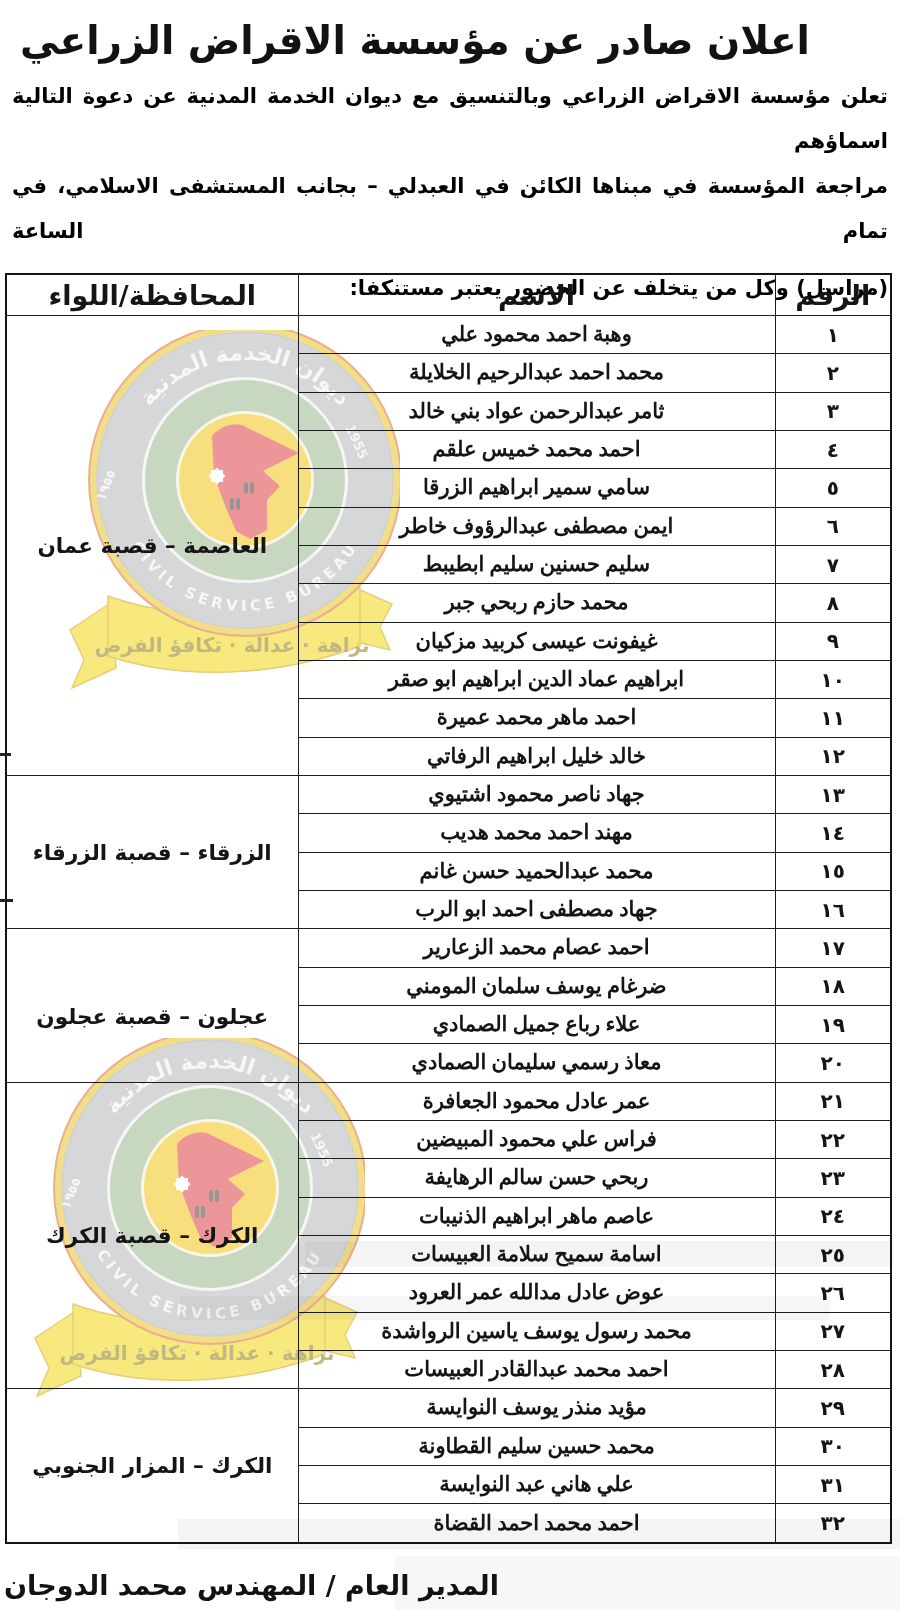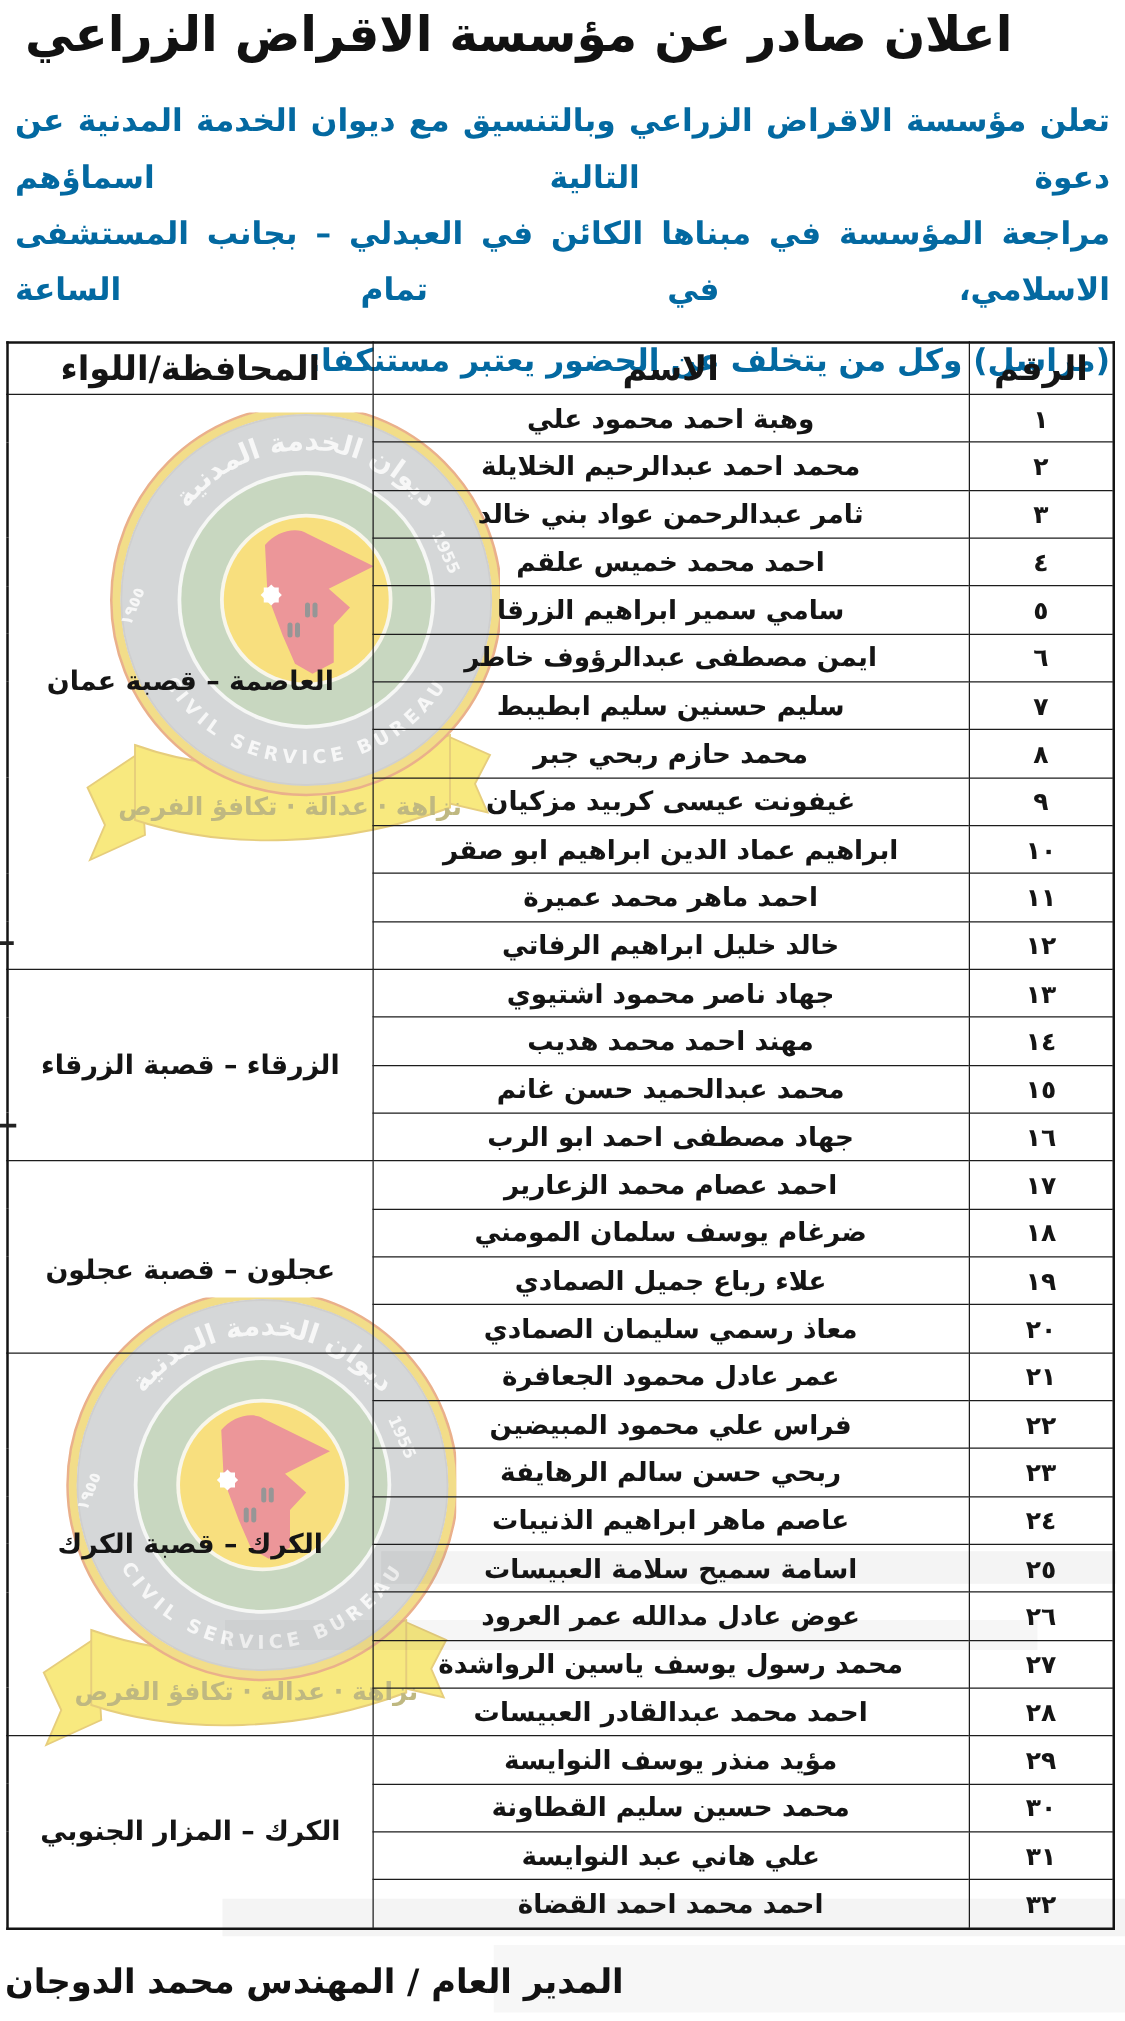--- a/index.html
+++ b/index.html
@@ -2,41 +2,41 @@
 <html lang="ar" dir="rtl"><head>
 <meta charset="utf-8">
 <style>
   html,body{margin:0;padding:0;background:#ffffff;}
   .page{
     position:relative;width:900px;height:1617px;background:#ffffff;overflow:hidden;
     font-family:"DejaVu Sans",sans-serif;font-weight:bold;color:#151515;direction:rtl;
   }
   
   .title{
-    position:relative;z-index:1;margin:0;padding:6px 70px 0 0;
+    position:relative;z-index:1;margin:12px;padding:6px 70px 0 0;
     text-align:center;font-size:39px;line-height:1.2;color:#121212;
   }
   .intro{
-    position:absolute;z-index:1;top:74px;right:12px;left:12px;font-size:25px;color:#0369a1;
+    position:absolute;z-index:1;top:74px;right:12px;left:12px;font-size:21px;color:#000000;
   }
   .intro-line{text-align:justify;text-align-last:justify;line-height:45px;}
   .intro-line.last{text-align-last:right;margin-top:12px;}
   
   table.roster{
     position:absolute;z-index:1;top:273px;right:8px;width:885px;height:1271px;
     border-collapse:collapse;table-layout:fixed;background:transparent;
     border:2.5px solid #141414;
   }
   table.roster th,table.roster td{
     border:1.6px solid #1c1c1c;padding:0;text-align:center;vertical-align:middle;
     overflow:hidden;white-space:nowrap;
   }
   table.roster thead th{height:40px;font-size:27px;}
   td.num{font-size:20px;}
-  td.name{font-size:21px;}
+  td.name{font-size:21px;font-family:Liberation Serif, serif;}
   td.gov{vertical-align:top;padding-top:5px;font-size:21.5px;}
   td.gov.gov-offset{padding-top:22px;text-align:center;}
   
   .signature{position:absolute;z-index:2;top:1570px;left:4px;right:auto;
     font-size:27px;color:#121212;white-space:nowrap;direction:rtl;}
   
   .watermark{position:absolute;z-index:0;opacity:.72;}
   .wm1{left:60px;top:330px;}
   .wm2{left:25px;top:1038px;}
   

